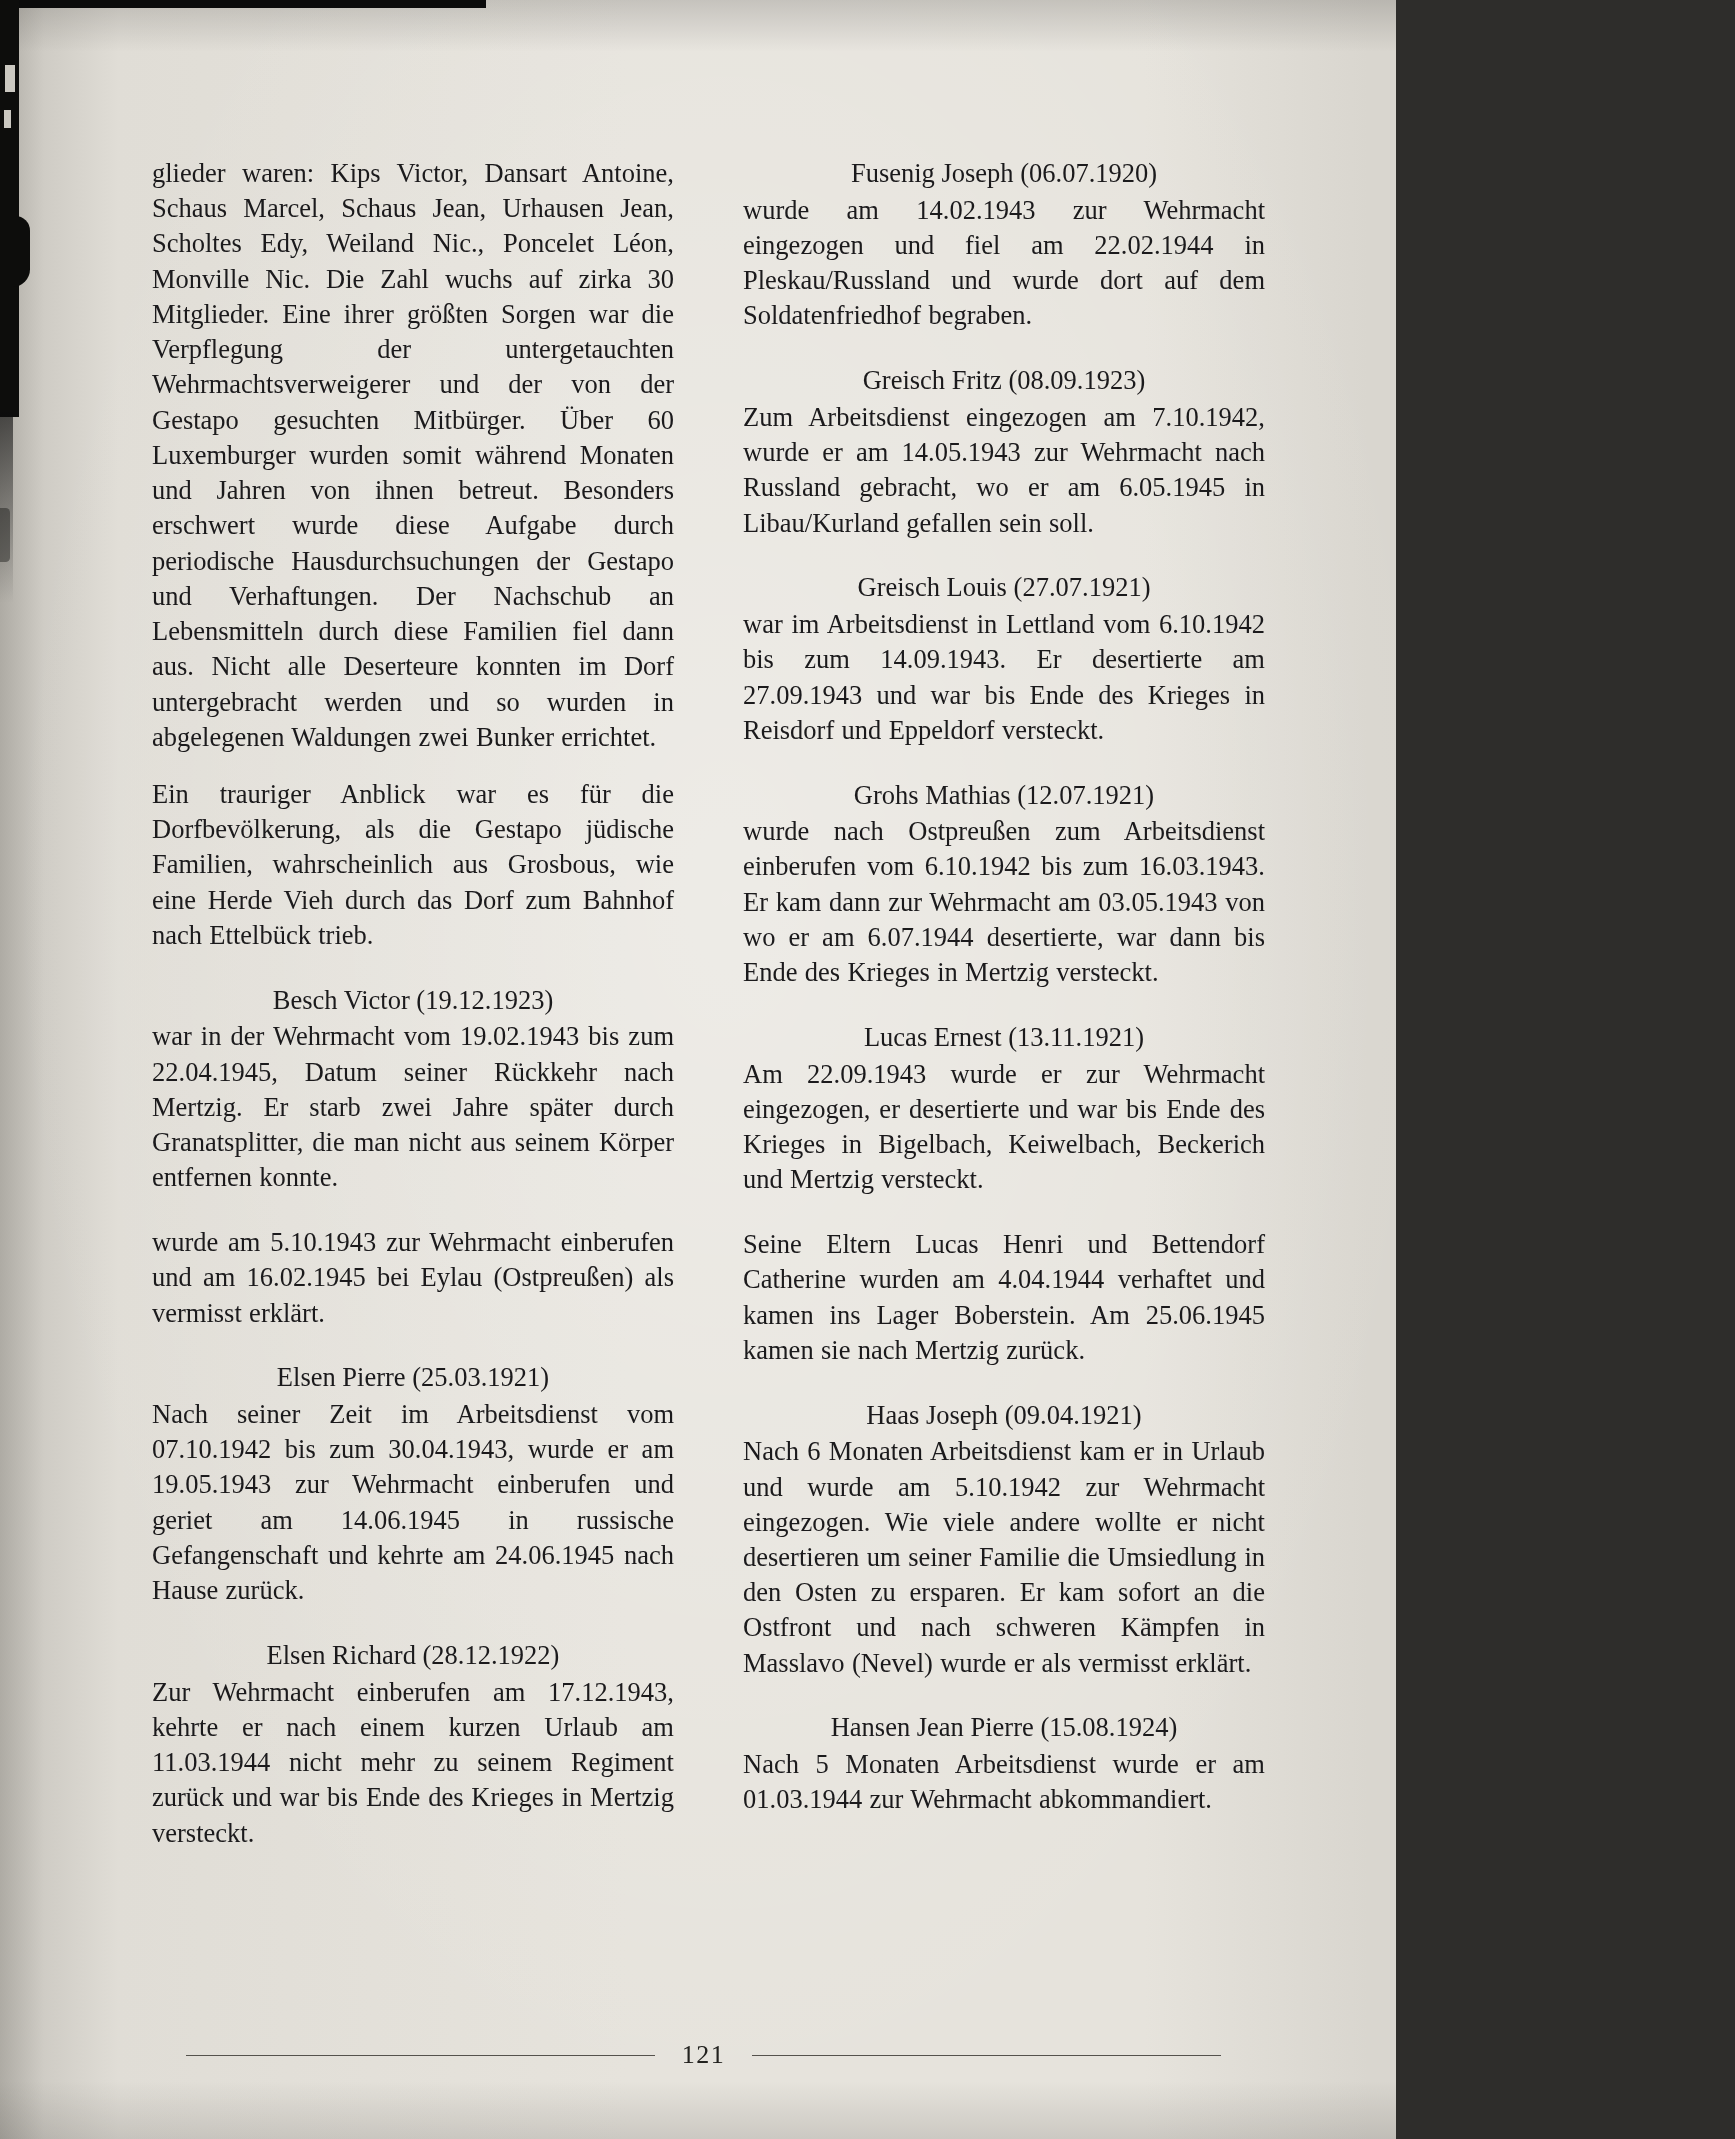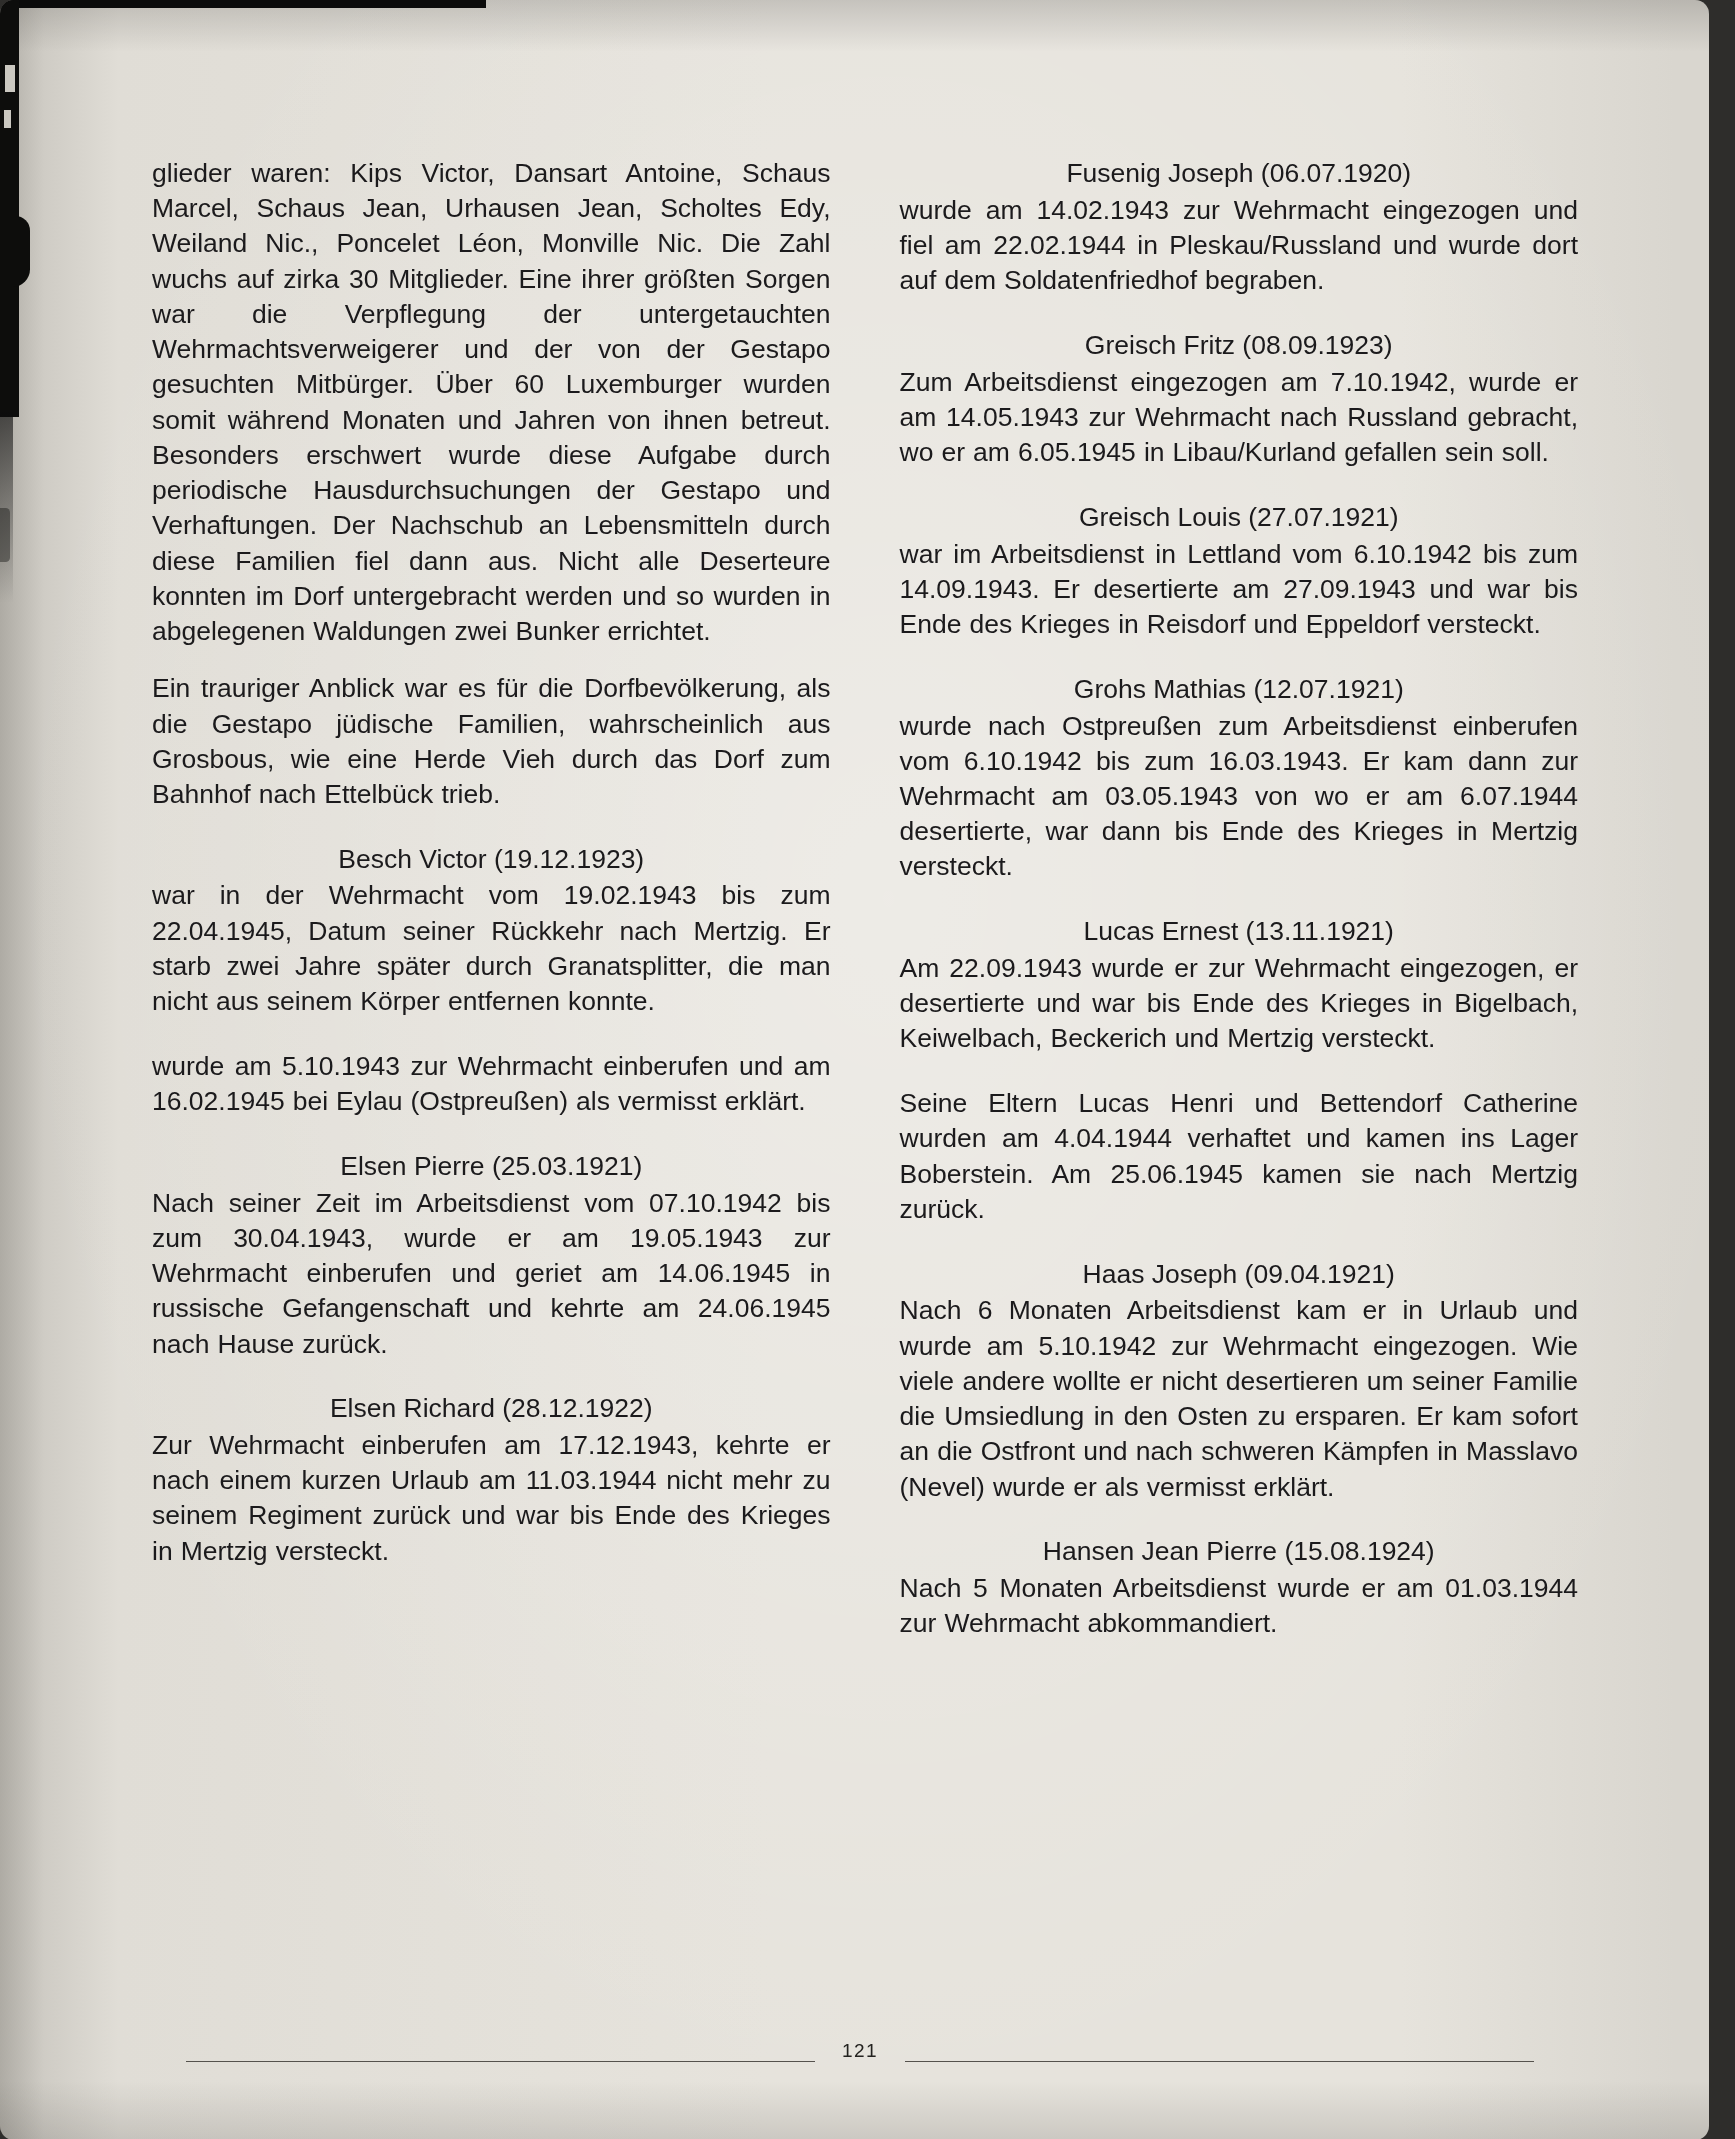--- a/index.html
+++ b/index.html
@@ -1,30 +1,29 @@
 <!DOCTYPE html>
 <html style="font-size:11.8px"><head>
 <meta charset="utf-8">
 <style>
   * { margin: 0; padding: 0; box-sizing: border-box; }
   html, body { background: #2e2d2b; }
   body { width: 1736px; height: 2140px; overflow: hidden; }
 
   .page {
     position: relative;
-    width: 1709px;
+    width: 1396px;
     height: 2140px;
     overflow: hidden;
-    font-family: Liberation Sans, sans-serif;
+    font-family: Liberation Serif, serif;
     color: #1b1a1c;
     background:
       radial-gradient(ellipse at 52% 42%, rgba(255,255,255,0.30), rgba(255,255,255,0) 70%),
       linear-gradient(90deg, #aeaba4 0px, #cfccc5 44px, #e0ddd6 118px, #e6e3dc 45%, #e6e3dc 82%, #d9d6cf 98%),
       #e2dfd8;
-    border-radius: 14px;
   }
 
   
   .vignette-top {
     position: absolute; left: 0; top: 0; width: 100%; height: 52px;
     background: linear-gradient(180deg, rgba(40,38,35,0.18), rgba(40,38,35,0));
     pointer-events: none;
   }
   .vignette-bottom {
     position: absolute; left: 0; bottom: 0; width: 100%; height: 59px;
@@ -87,22 +86,22 @@
     font-size: 26.5px;
     line-height: 1.33;
     text-align: center;
   }
   .entry-body { margin-top: 1.5px; }
 
   .footer {
     position: absolute;
     left: 186px; right: 175px; top: 2040px;
     display: flex;
-    align-items: flex-end;
-    font-size: 19px;
+    align-items: center;
+    font-size: 26px;
     color: #23221f;
   }
   .footer .rule {
     flex: 1 1 auto;
     height: 0;
     border-top: 1.5px solid #55524d;
   }
   .footer .page-number {
     margin: 0 26.5px;
     letter-spacing: 1.5px;

